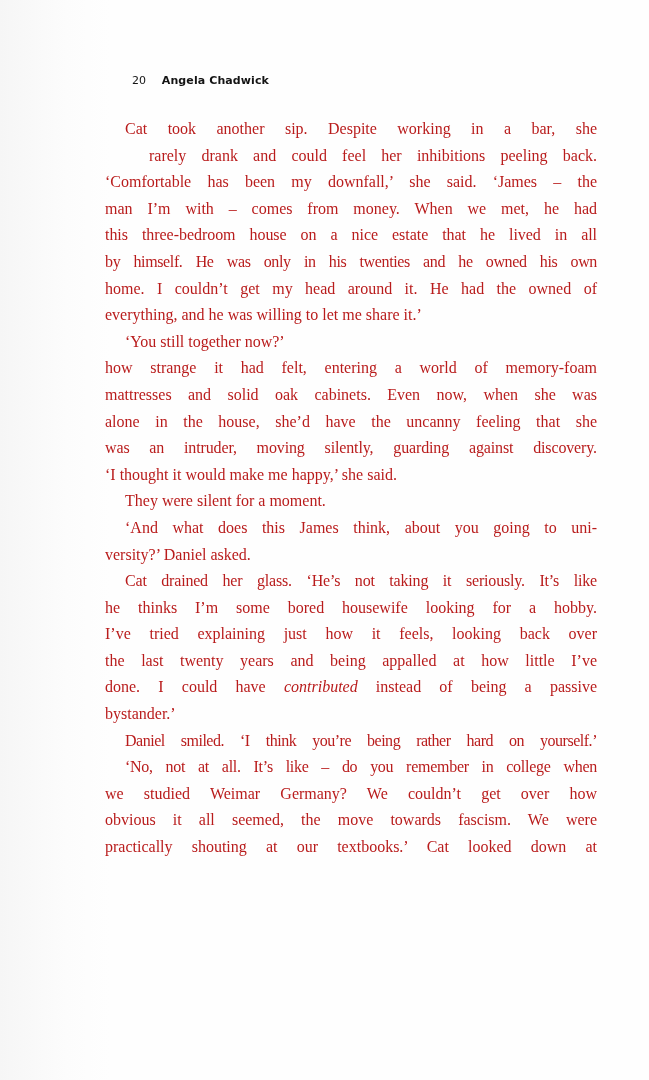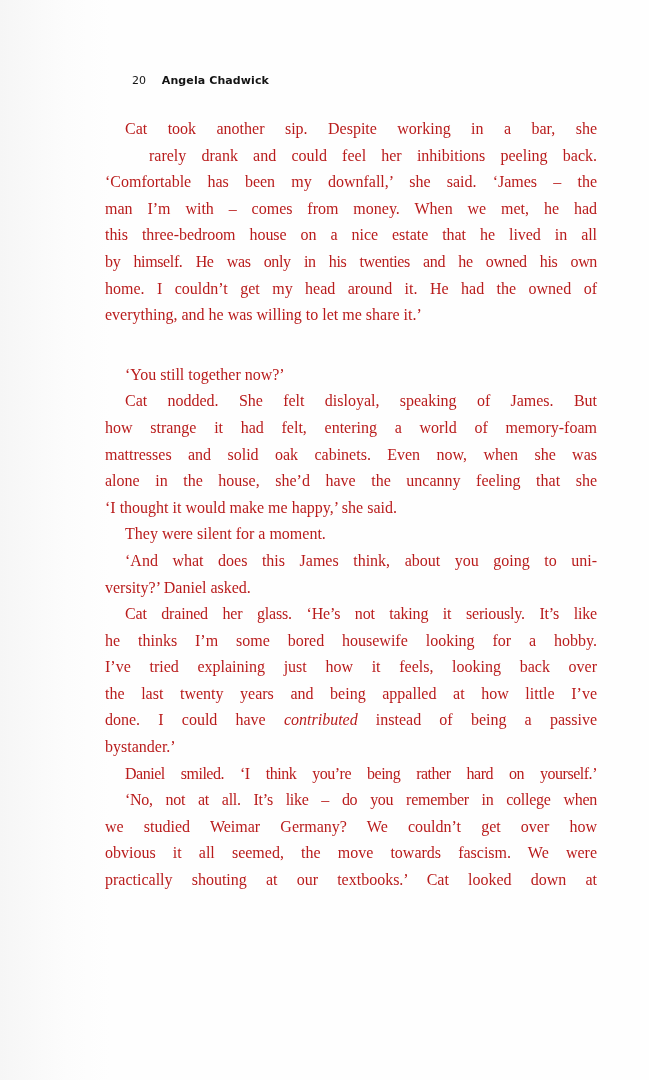--- a/index.html
+++ b/index.html
@@ -71,25 +71,25 @@
 
 <div class="body-text" id="body-text">
     <span class="line indent" style="display: block; width: auto;">Cat took another sip. Despite working in a bar, she</span>
     <span class="line" style="display: block; width: auto; margin-left: 44px;">rarely drank and could feel her inhibitions peeling back.</span>
     <span class="line" style="display: block; width: auto;">‘Comfortable has been my downfall,’ she said. ‘James – the</span>
     <span class="line" style="display: block; width: auto;">man I’m with – comes from money. When we met, he had</span>
     <span class="line" style="display: block; width: auto; letter-spacing: -0.0483871px; word-spacing: -1px;">this three-bedroom house on a nice estate that he lived in all</span>
     <span class="line" style="display: block; width: auto; letter-spacing: -0.366667px; word-spacing: -1px;">by himself. He was only in his twenties and he owned his own</span>
     <span class="line" style="display: block; width: auto;">home. I couldn’t get my head around it. He had the owned of</span>
     <span class="line last" style="display: block; width: auto;">everything, and he was willing to let me share it.’</span>
-    <span class="line indent last" style="display: block; width: auto; margin-top: 33px;">‘You still together now?’</span>
-    <span class="line indent" style="display: block; width: auto;">Cat nodded. She felt disloyal, speaking of James. But</span>
+    <span class="line indent last" style="display: block; width: auto;">‘You still together now?’</span>
     <span class="line" style="display: block; width: auto;">how strange it had felt, entering a world of memory-foam</span>
     <span class="line" style="display: block; width: auto;">mattresses and solid oak cabinets. Even now, when she was</span>
     <span class="line" style="display: block; width: auto;">alone in the house, she’d have the uncanny feeling that she</span>
+    <span class="line" style="display: block; width: auto; letter-spacing: -0.131148px; word-spacing: -1px;">was an intruder, moving silently, guarding against discovery.</span>
     <span class="line last" style="display: block; width: auto;">‘I thought it would make me happy,’ she said.</span>
     <span class="line indent last" style="display: block; width: auto;">They were silent for a moment.</span>
     <span class="line indent" style="display: block; width: auto;">‘And what does this James think, about you going to uni-</span>
     <span class="line last" style="display: block; width: auto;">versity?’ Daniel asked.</span>
     <span class="line indent" style="display: block; width: auto; letter-spacing: -0.190476px; word-spacing: -1px;">Cat drained her glass. ‘He’s not taking it seriously. It’s like</span>
     <span class="line" style="display: block; width: auto;">he thinks I’m some bored housewife looking for a hobby.</span>
     <span class="line" style="display: block; width: auto;">I’ve tried explaining just how it feels, looking back over</span>
     <span class="line" style="display: block; width: auto;">the last twenty years and being appalled at how little I’ve</span>
     <span class="line" style="display: block; width: auto;"><span>done. I could have </span><em>contributed</em><span> instead of being a passive</span></span>
     <span class="line last" style="display: block; width: auto;">bystander.’</span>

